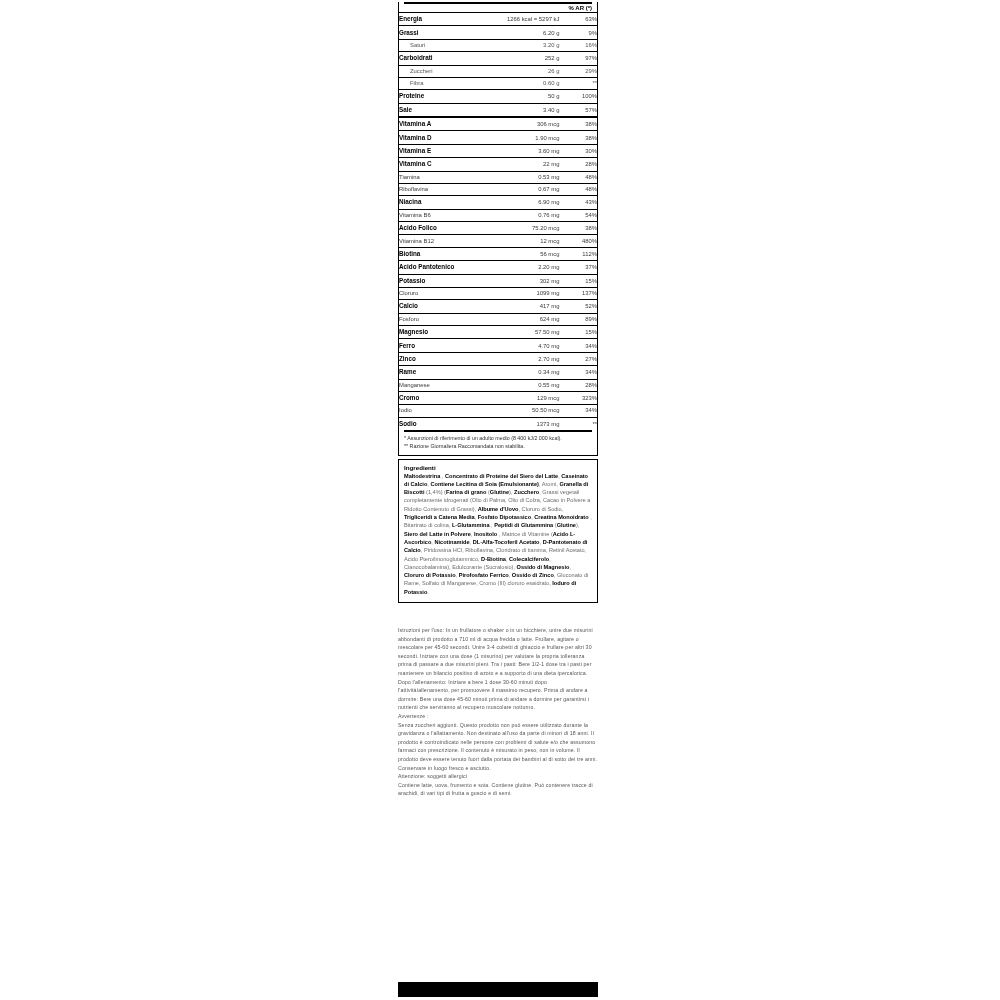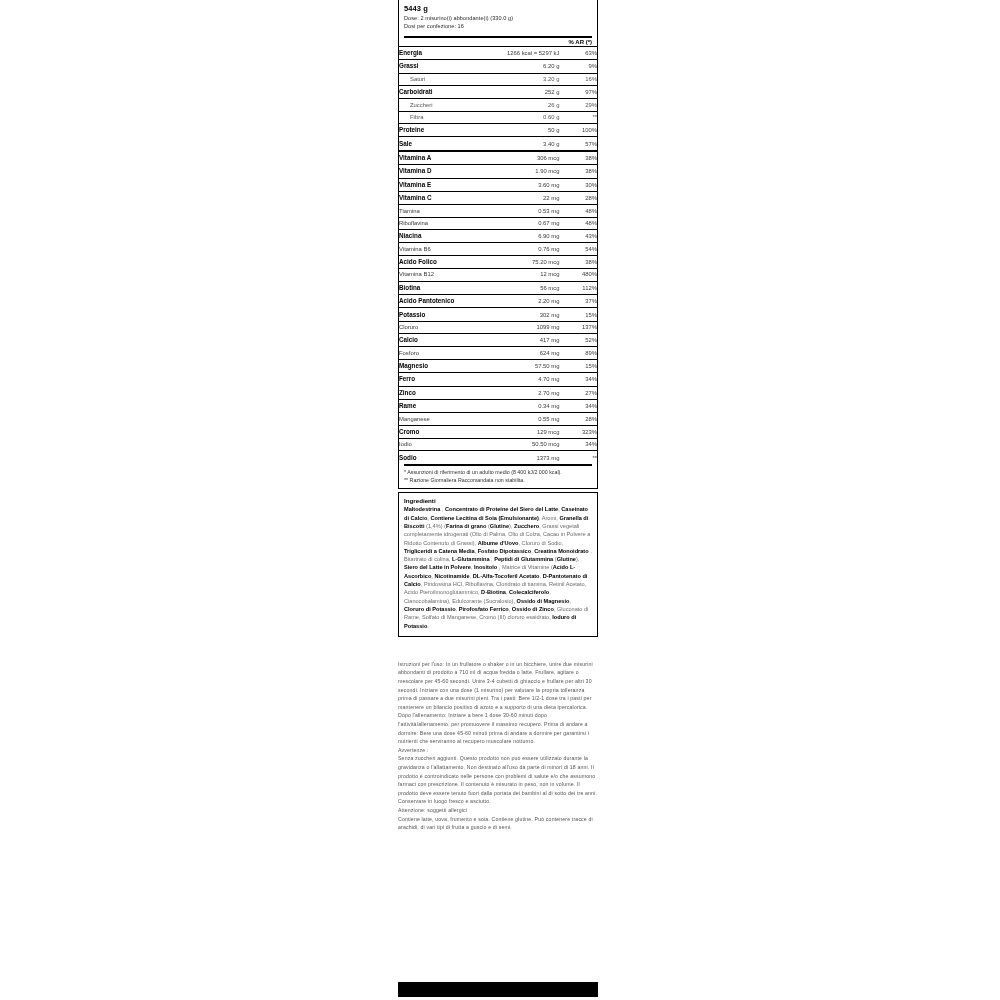--- a/index.html
+++ b/index.html
@@ -88,25 +88,20 @@
     width:200px;height:15px;background:#000;
   }
 </style>
 </head>
 <body>
 
 <div class="label-root">
 
   <div class="nut-box">
 
-    <div class="nut-head">
-      <div class="serving-size">5443 g</div>
-      <div class="serving-line">Dose: 2 misurino(i) abbondante(i) (330.0 g)</div>
-      <div class="serving-line">Dosi per confezione: 16</div>
-    </div>
 
     <div class="rule-thick"></div>
     <div class="ar-head">% AR (*)</div>
 
     <table class="nut">
       <tbody>
           <tr class="first bold">
             <td class="nm">Energia</td>
             <td class="val">1266 kcal = 5297 kJ</td>
             <td class="pct">63%</td>

